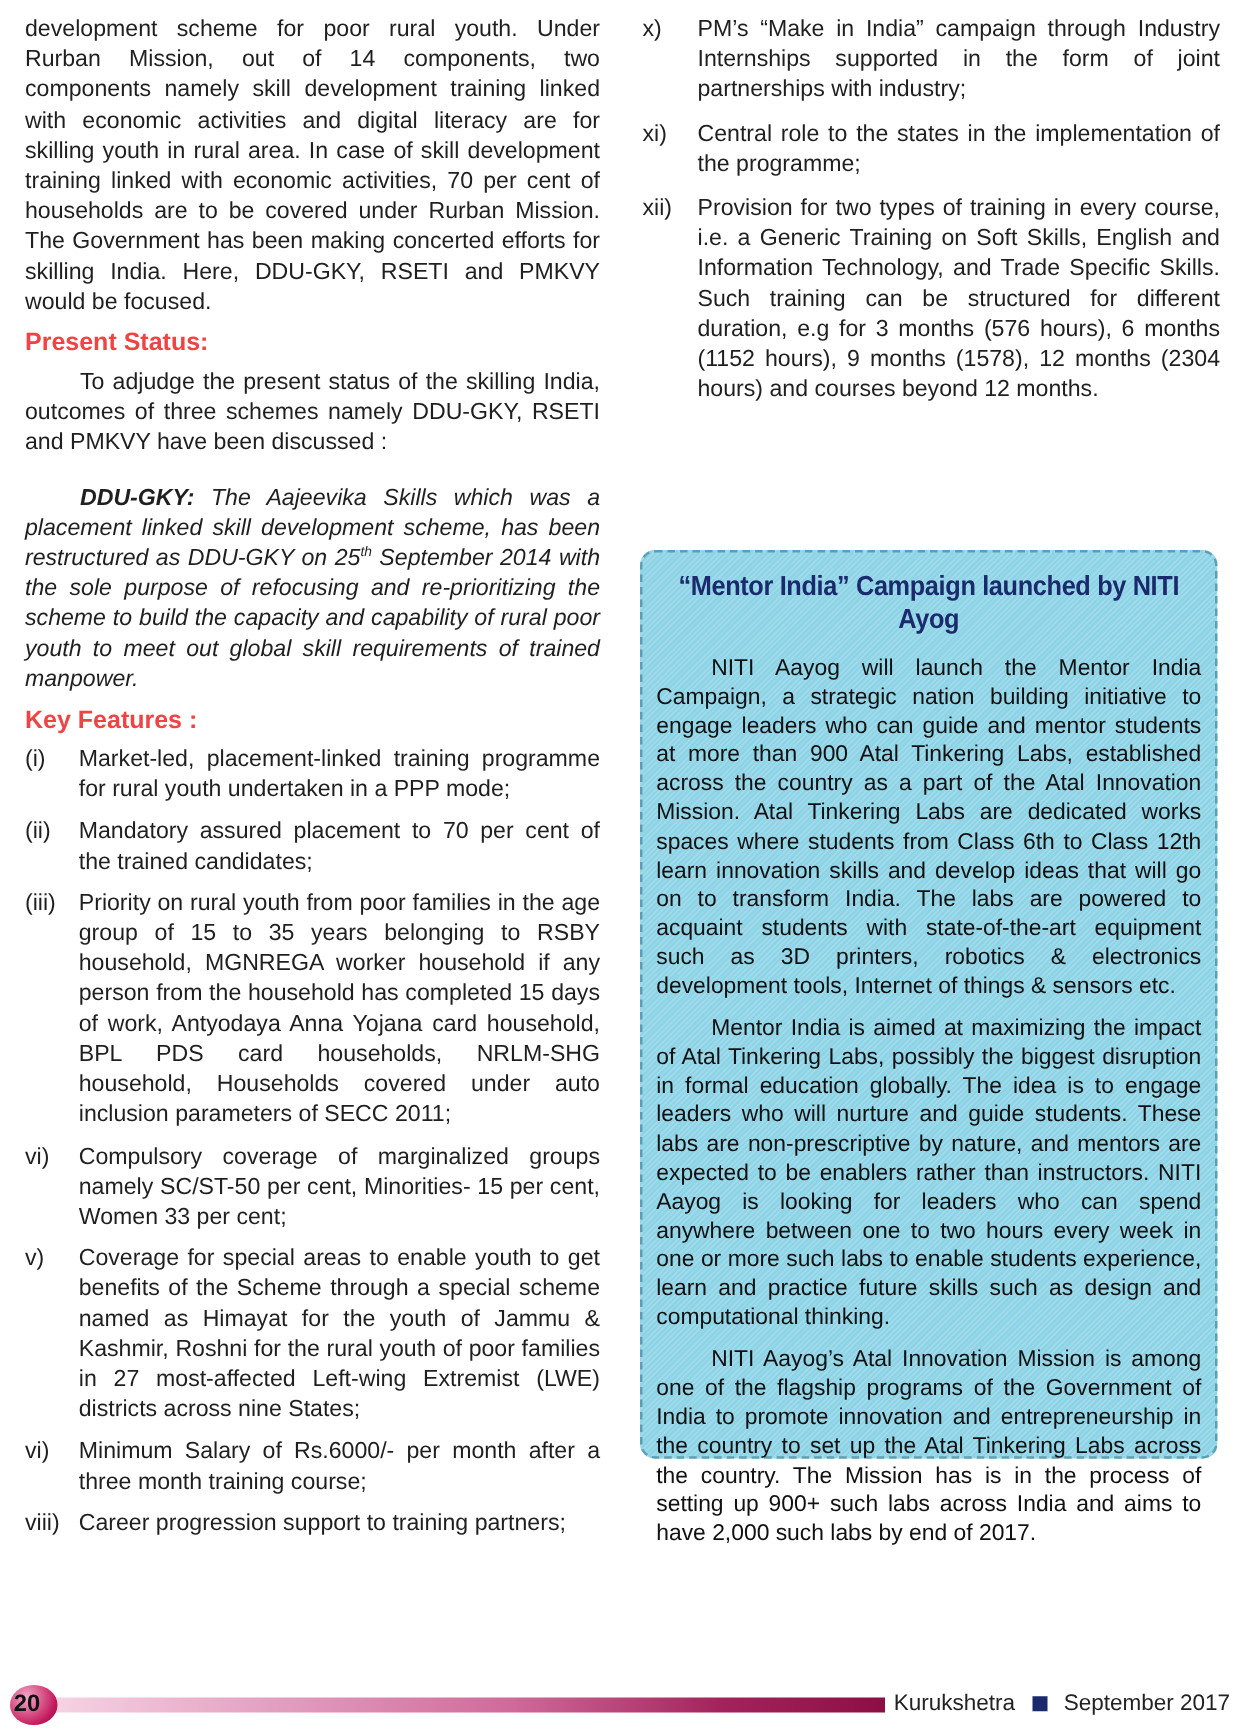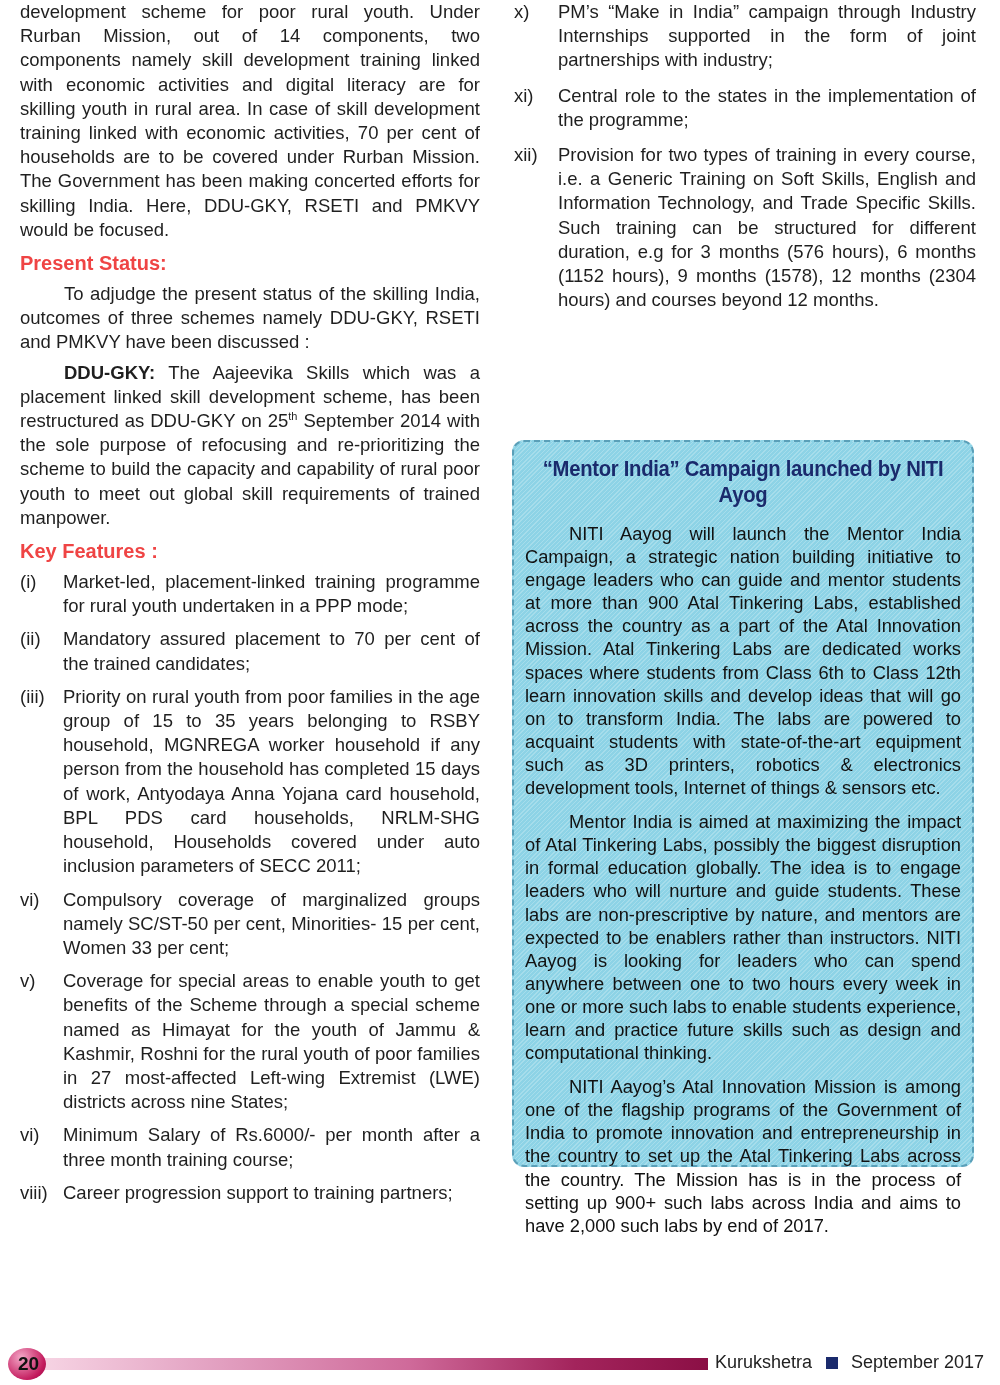--- a/index.html
+++ b/index.html
@@ -1,25 +1,25 @@
 <!DOCTYPE html>
 <html><head>
 <meta charset="utf-8">
 <style>
   html, body { margin: 0; padding: 0; }
   body {
     width: 1000px; height: 1385px; background: #ffffff; position: relative; overflow: hidden;
     font-family: "Liberation Sans", "DejaVu Sans", sans-serif; color: #1f1f1f;
   }
-  .col { position: absolute; top: 0; }
+  .col { position: absolute; top: 11px; }
   .col-left { left: 20px; width: 460px; }
   .col-right { left: 514px; width: 462px; }
   p { margin: 0; font-size: 18.5px; line-height: 24.2px; text-align: justify; }
   .indent { text-indent: 44px; }
-  .gap { margin-top: 6px; }
+  .gap { margin-top: 20px; font-style: italic; }
   h2 { margin: 8px 0 6px 0; font-size: 20px; font-weight: bold; color: #ef4444; line-height: 26px; }
   .bold { font-weight: bold; }
   ol.features { list-style: none; margin: 0; padding: 0; }
   ol.features li { display: flex; margin-bottom: 9px; }
   ol.features .num { width: 43px; flex: 0 0 43px; font-size: 18.5px; line-height: 24.2px; }
   ol.features .txt { flex: 1; font-size: 18.5px; line-height: 24.2px; text-align: justify; }
   .col-right ol.features .num { width: 44px; flex: 0 0 44px; }
   .col-right ol.features li { margin-bottom: 11px; }
 
   .box {
@@ -35,21 +35,21 @@
     font-family: "Liberation Sans", "DejaVu Sans", sans-serif;
     transform: scaleX(0.92);
   }
   .box p { font-size: 18.3px; line-height: 23.1px; color: #111; }
   .box p + p { margin-top: 11px; }
 
   .footer { position: absolute; left: 0; top: 1348px; width: 1000px; height: 30px; }
   .page-badge {
     position: absolute; left: 8px; top: 0px; width: 38px; height: 32px; border-radius: 50%;
     background: radial-gradient(circle at 35% 30%, #f4a8c8, #c2185b 70%, #8e1046);
-    color: #111; font-weight: bold; font-size: 19px; line-height: 32px; text-align: center; padding-left: 3px; box-sizing: border-box;
+    color: #111; font-weight: bold; font-size: 19px; line-height: 32px; text-align: left; padding-left: 3px; box-sizing: border-box;
   }
   .footer-bar {
     position: absolute; left: 44px; top: 10px; width: 664px; height: 12px;
     background: linear-gradient(to right, #f6d3e3 0%, #e3a2c2 25%, #cf6a9a 55%, #a3245c 80%, #8b0f45 100%);
   }
   .footer-text { position: absolute; top: 3px; font-size: 18px; color: #222; line-height: 22px; }
   .footer-mag { left: 715px; }
   .footer-square { position: absolute; left: 826px; top: 9px; width: 12px; height: 12px; background: #1a2a6c; }
   .footer-date { left: 851px; }
   sup { font-size: 11px; line-height: 0; }

